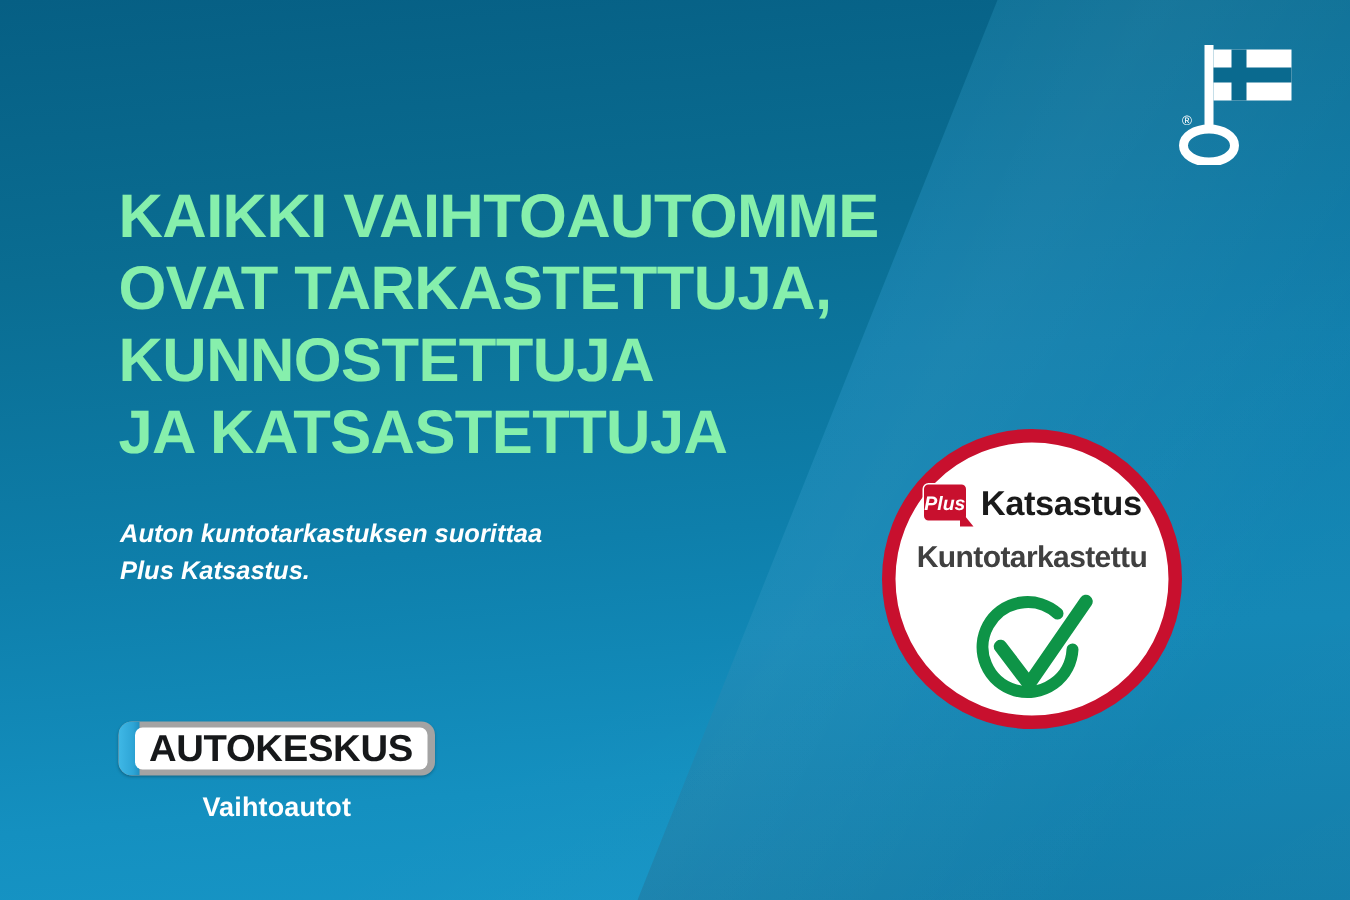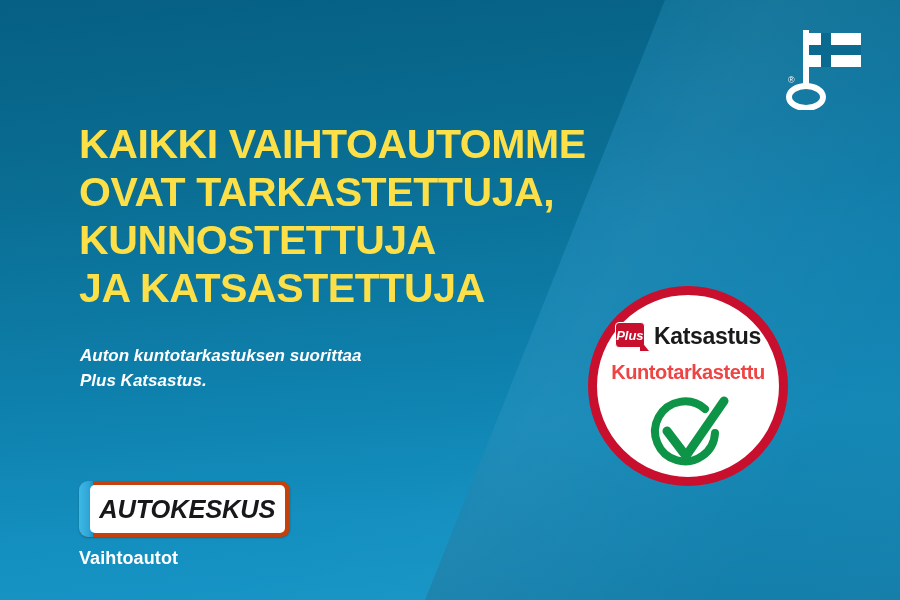--- a/index.html
+++ b/index.html
@@ -57,21 +57,21 @@
     width: 78px;
     height: 86px;
   }
 
   
   .headline {
     position: absolute;
     left: 79px;
     top: 120px;
     width: 600px;
-    color: #fde047;
+    color: #86efac;
     font-size: 41px;
     font-weight: 700;
     line-height: 48px;
     letter-spacing: -0.4px;
     white-space: pre-line;
   }
 
   
   .subheadline {
     position: absolute;
@@ -89,26 +89,25 @@
   
   .logo-block {
     position: absolute;
     left: 79px;
     top: 481px;
     width: 228px;
   }
   .plate {
     position: relative;
     width: 211px;
-    height: 56px;
+    height: 36px;
     border-radius: 9px;
-    background: #c2410c;
+    background: #a3a3a3;
     box-shadow: 0 1px 2px rgba(0,0,0,0.25);
     overflow: hidden;
-    font-style: italic;
   }
   .plate-blueband {
     position: absolute;
     left: 0; top: 0; bottom: 0;
     width: 14px;
     background: linear-gradient(to right, #3fb8e6 0%, #2ea5d6 70%, #1f90c2 100%);
   }
   .plate-inner {
     position: absolute;
     left: 11px; right: 5px; top: 4px; bottom: 4px;
@@ -121,20 +120,21 @@
   .plate-text {
     color: #16181a;
     font-size: 25px;
     font-weight: 700;
     letter-spacing: -0.2px;
     line-height: 1;
     transform: scaleX(1.02);
   }
   .logo-sub {
     margin-top: 11px;
+    text-align: center;
     color: #ffffff;
     font-size: 18px;
     font-weight: 700;
     letter-spacing: 0.1px;
     width: 211px;
   }
 
   
   .badge {
     position: absolute;
@@ -145,21 +145,21 @@
     border-radius: 50%;
     background: #ffffff;
     border: 9px solid #c8102e;
     box-sizing: border-box;
     display: flex;
     flex-direction: column;
     align-items: center;
   }
   .badge-brandrow {
     display: flex;
-    align-items: flex-end;
+    align-items: center;
     margin-top: 27px;
     gap: 5px;
   }
   .plus-mark {
     position: relative;
     width: 34px;
     height: 26px;
   }
   .plus-mark-box {
     position: absolute;
@@ -191,21 +191,21 @@
   }
   .badge-brandname {
     color: #1a1a1a;
     font-size: 23px;
     font-weight: 700;
     letter-spacing: -0.3px;
     line-height: 1;
   }
   .badge-claim {
     margin-top: 14px;
-    color: #ef4444;
+    color: #404040;
     font-size: 20px;
     font-weight: 700;
     letter-spacing: -0.4px;
     line-height: 1;
   }
   .badge-check {
     margin-top: 13px;
   }
 </style>
 </head>

